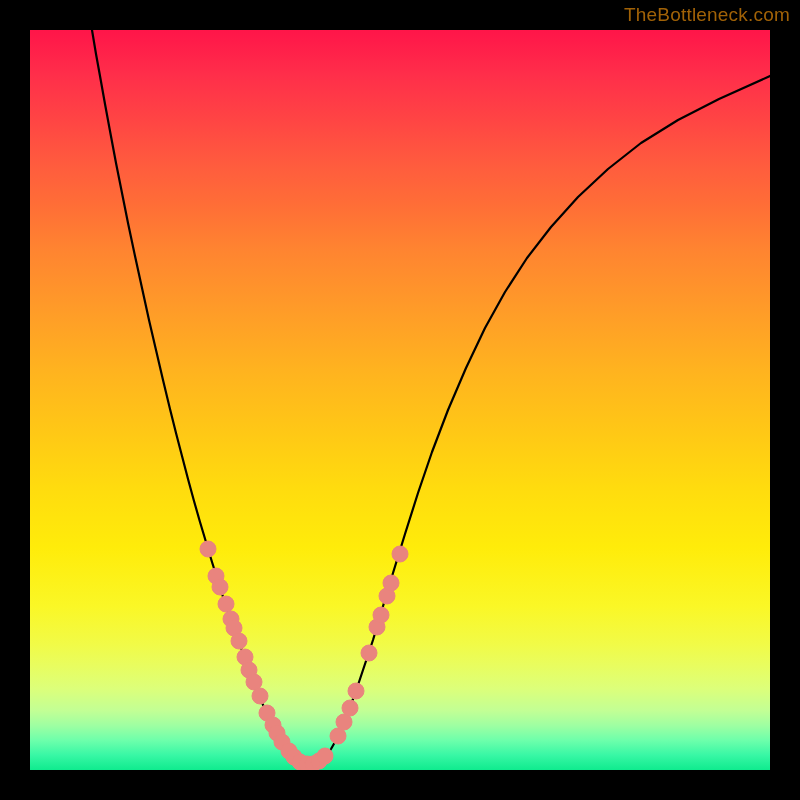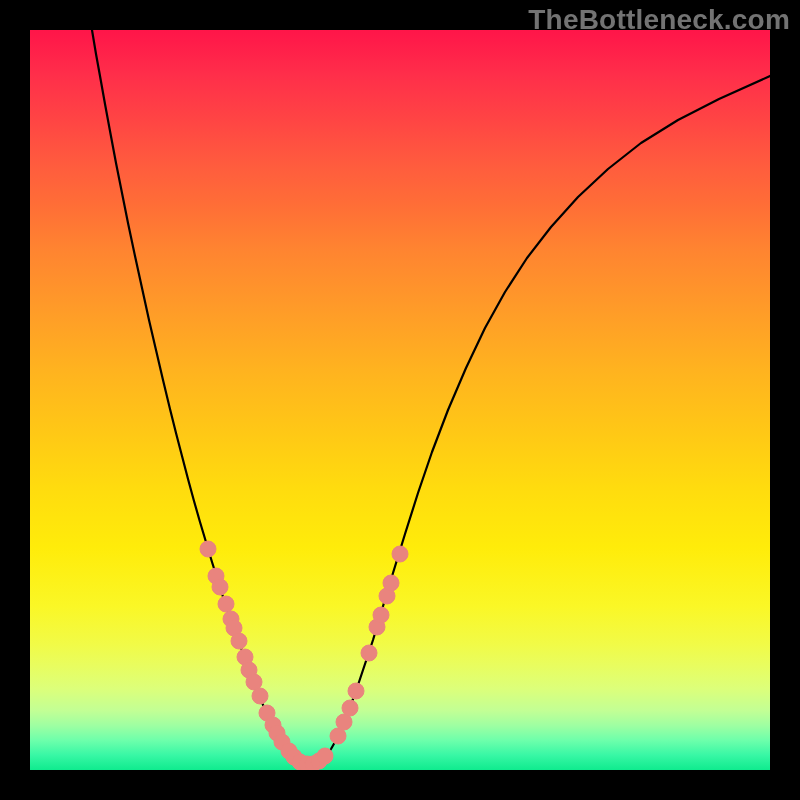--- a/index.html
+++ b/index.html
@@ -14,23 +14,23 @@
     position: relative;
     width: 800px;
     height: 800px;
     background: #000;
   }
   .watermark {
     position: absolute;
     top: 4px;
     right: 10px;
     font-family: Arial, Helvetica, sans-serif;
-    font-size: 28px;
-    font-weight: 700;
-    color: #737373;
+    font-size: 19px;
+    font-weight: 400;
+    color: #a16207;
     letter-spacing: 0.2px;
     pointer-events: none;
   }
   .plot-frame {
     position: absolute;
     left: 30px;
     top: 30px;
     width: 740px;
     height: 740px;
     overflow: hidden;

